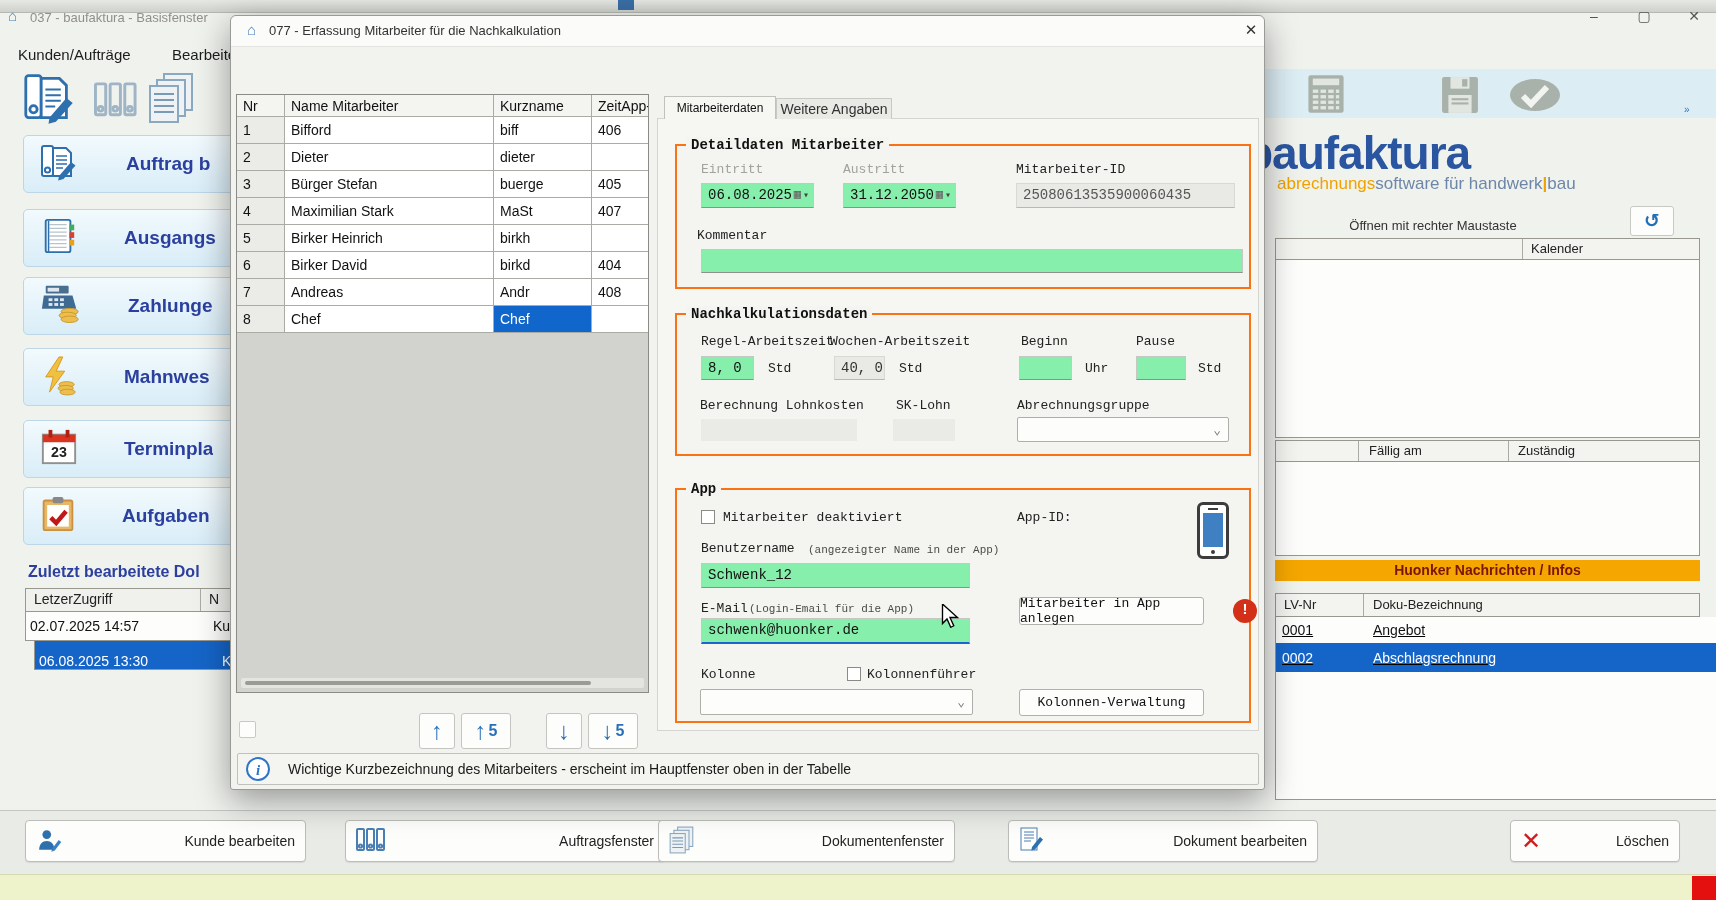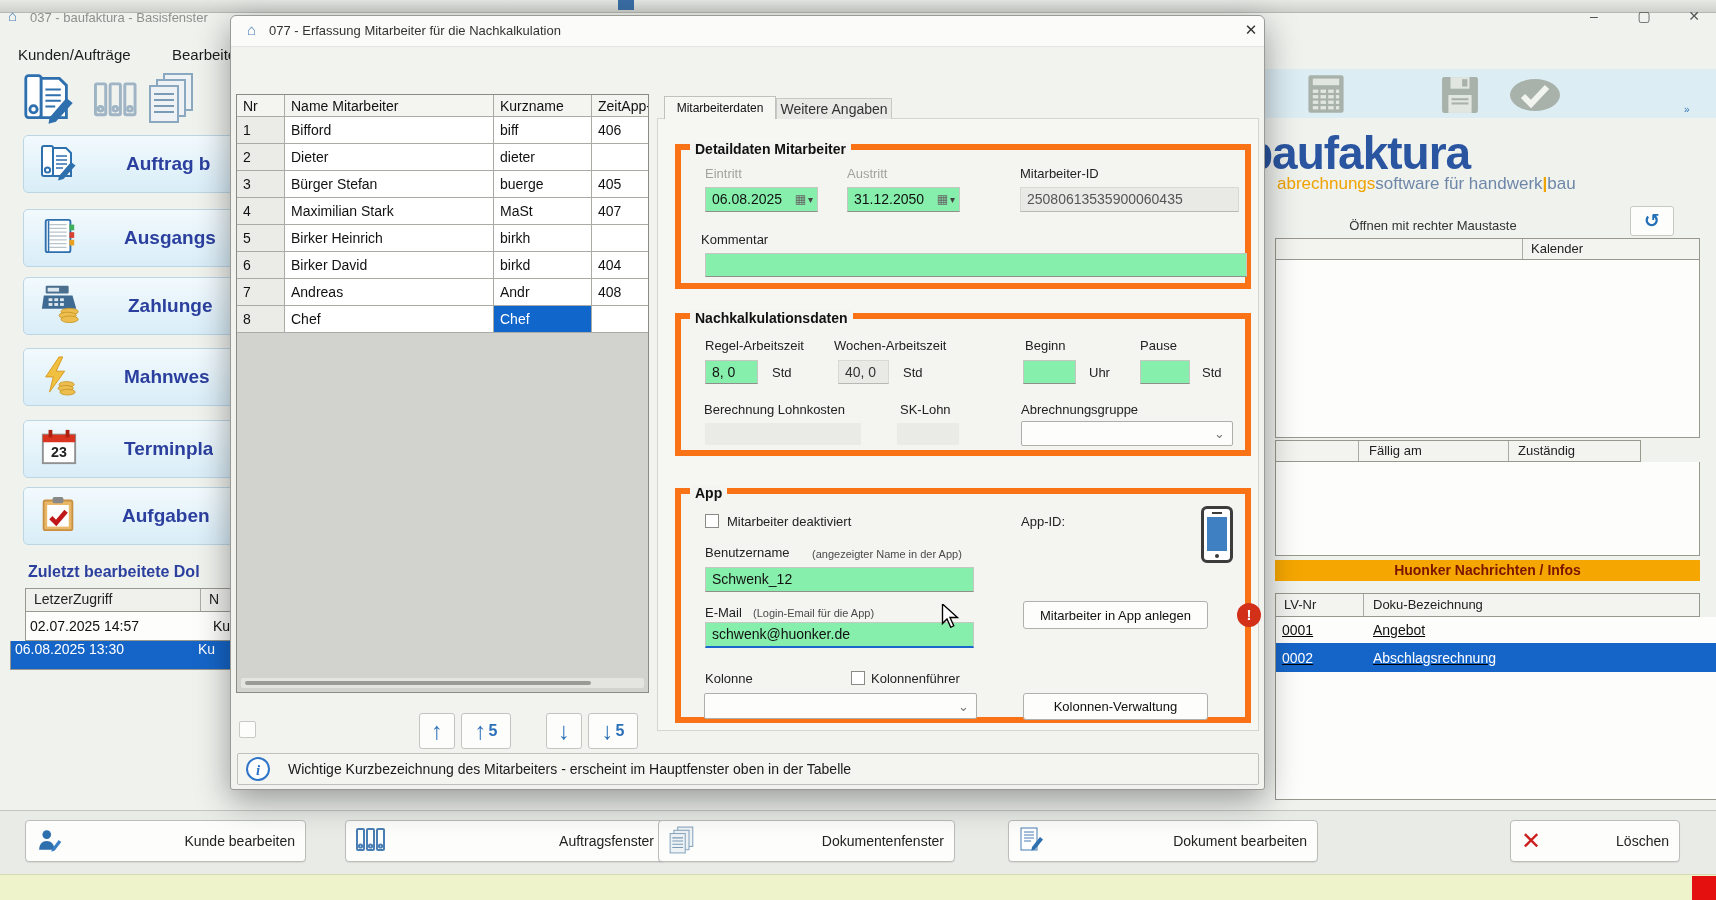--- a/index.html
+++ b/index.html
@@ -33,21 +33,21 @@
   .ecell{border-right:1px solid #ababa6;border-bottom:1px solid #ababa6;padding-left:6px;box-sizing:border-box;overflow:hidden;white-space:nowrap;background:#fff;}
   .ehead .ecell{background:#f4f4f1;}
   .cnr{width:48px;background:#ebebe8;}
   .cname{width:209px;}
   .ckurz{width:98px;}
   .czeit{flex:1;border-right:none;}
   .selcell{background:#1166cb !important;color:#fff;}
   .tabsel{background:#f6f6f3;border:1px solid #c0c0bc;border-bottom:none;z-index:3;}
   .tabun{background:#e9e9e6;border:1px solid #c8c8c4;border-bottom:none;color:#333;}
   .panel{left:426px;top:102px;width:602px;height:613px;background:#f6f6f3;border:1px solid #d4d4d0;box-sizing:border-box;}
-  .gb{border:6px solid #f97316;background:#f4f4f1;box-sizing:border-box;}
+  .gb{border:2px solid #f97316;background:#f4f4f1;box-sizing:border-box;font-family:Liberation Mono, monospace;}
   .legend{position:absolute;top:-9px;left:9px;background:#f4f4f1;padding:0 5px;font-size:14px;font-weight:bold;color:#111;}
   .flbl{font-size:13px;color:#222;}
   .flbl-dim{font-size:13px;color:#a2a29e;}
   .fhint{font-size:11px;color:#4a4a48;}
   .fld{background:#86efac;border:1px solid #c6c6c2;border-bottom:1px solid #8f8f8b;box-sizing:border-box;
     font-size:14px;color:#111;line-height:23px;padding-left:6px;overflow:hidden;white-space:nowrap;}
   .fld-dis{background:#e9e9e6;border:1px solid #d8d8d4;border-bottom:1px solid #b8b8b4;}
   .drop{background:#fdfdfc;border:1px solid #aeaeaa;border-radius:2px;box-sizing:border-box;display:flex;align-items:center;}
   .drop .cv{margin-left:auto;margin-right:7px;color:#777;font-size:13px;}
   .dbtn{background:#fdfdfc;border:1px solid #b0b0ac;border-radius:3px;font-size:13px;color:#111;
@@ -232,40 +232,40 @@
 
 <div class="ab clip" style="left:28px;top:563px;width:202px;font-size:16px;font-weight:bold;color:#2b3f9e;">Zuletzt bearbeitete Dol</div>
 <div class="ab" style="left:25px;top:588px;width:380px;height:24px;background:#f0f0ed;border:1px solid #98988f;box-sizing:border-box;display:flex;font-size:14px;color:#222;">
   <span style="width:175px;padding:2px 0 0 8px;border-right:1px solid #ababa6;box-sizing:border-box;">LetzerZugriff</span>
   <span style="padding:2px 0 0 8px;">N</span>
 </div>
 <div class="ab" style="left:25px;top:612px;width:380px;height:29px;background:#fdfdfc;border:1px solid #98988f;border-top:none;box-sizing:border-box;display:flex;font-size:14px;color:#111;align-items:center;">
   <span style="width:175px;padding-left:4px;">02.07.2025 14:57</span>
   <span style="padding-left:8px;">Ku</span>
 </div>
-<div class="ab selrow" style="left:10px;top:641px;width:380px;height:29px;border:1px solid #98988f;border-top:none;box-sizing:border-box;display:flex;font-size:14px;align-items:flex-start;">
+<div class="ab selrow" style="left:34px;top:641px;width:380px;height:29px;border:1px solid #98988f;border-top:none;box-sizing:border-box;display:flex;font-size:14px;align-items:flex-end;">
   <span style="width:175px;padding-left:4px;">06.08.2025 13:30</span>
   <span style="padding-left:8px;">Ku</span>
 </div>
 
 <div class="ab" style="left:1245px;top:126px;font-size:46px;font-weight:bold;color:#2a55a0;letter-spacing:-1px;">baufaktura</div>
 <div class="ab" style="left:1277px;top:174px;font-size:17px;">
   <span style="color:#f0a200;">abrechnungs</span><span style="color:#6e87a8;">software für handwerk</span><span style="color:#f0a200;font-weight:bold;">|</span><span style="color:#6e87a8;">bau</span>
 </div>
 
 <div class="ab" style="left:1348px;top:218px;width:170px;text-align:center;font-size:13px;color:#333;">Öffnen mit rechter Maustaste</div>
 <div class="ab" style="left:1630px;top:206px;width:44px;height:30px;background:#fdfdfc;border:1px solid #c8c8c4;border-radius:3px;text-align:center;line-height:28px;font-size:19px;font-weight:bold;color:#2470b8;box-sizing:border-box;">↺</div>
 
 <div class="ab rhead" style="left:1275px;top:238px;width:425px;height:22px;display:flex;">
   <span style="width:246px;border-right:1px solid #ababa6;"></span>
   <span style="padding:2px 0 0 8px;">Kalender</span>
 </div>
 <div class="ab rbody" style="left:1275px;top:260px;width:425px;height:178px;"></div>
 
-<div class="ab rhead" style="left:1275px;top:440px;width:366px;height:22px;display:flex;">
+<div class="ab rhead" style="left:1275px;top:440px;width:425px;height:22px;display:flex;">
   <span style="width:82px;border-right:1px solid #ababa6;"></span>
   <span style="width:150px;padding:2px 0 0 10px;border-right:1px solid #ababa6;box-sizing:border-box;">Fällig am</span>
   <span style="padding:2px 0 0 9px;">Zuständig</span>
 </div>
 <div class="ab rbody" style="left:1275px;top:462px;width:425px;height:94px;"></div>
 
 <div class="ab" style="left:1275px;top:560px;width:425px;height:21px;background:#f5a600;color:#7a1500;font-size:14px;font-weight:bold;text-align:center;line-height:21px;">Huonker Nachrichten  /  Infos</div>
 
 <div class="ab rhead" style="left:1275px;top:593px;width:425px;height:24px;display:flex;">
   <span style="width:88px;padding:3px 0 0 8px;border-right:1px solid #ababa6;box-sizing:border-box;">LV-Nr</span>

